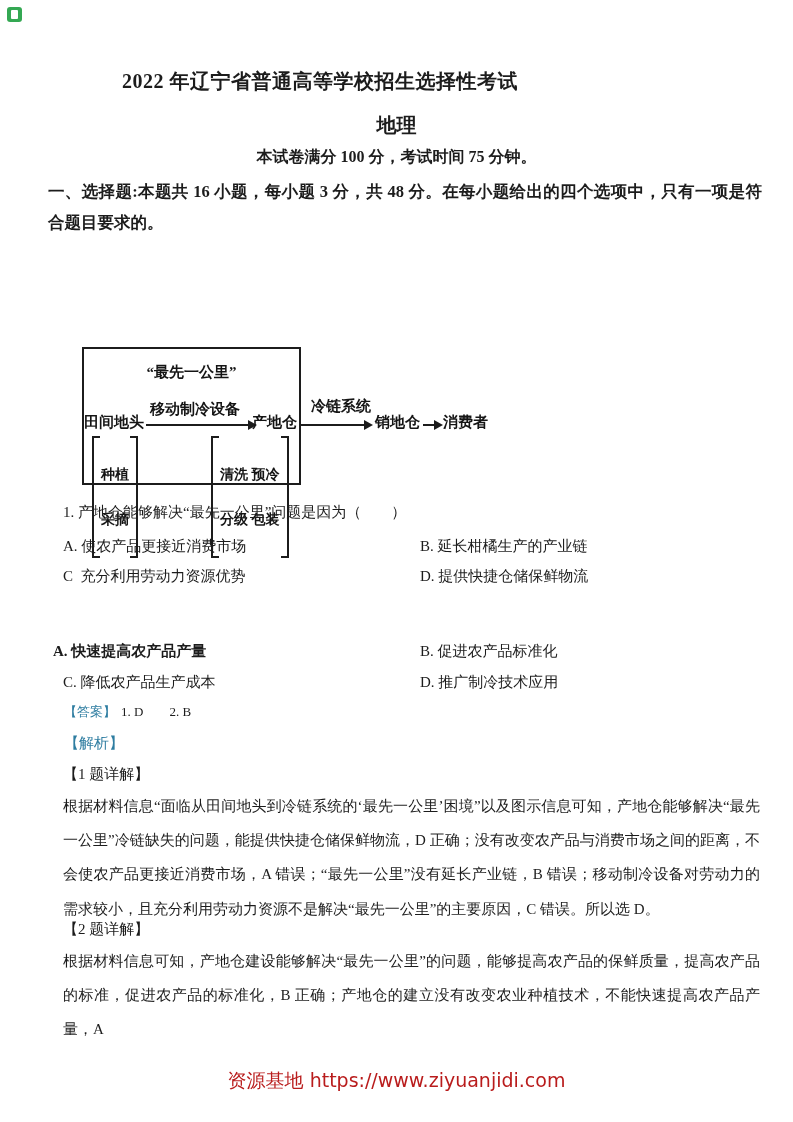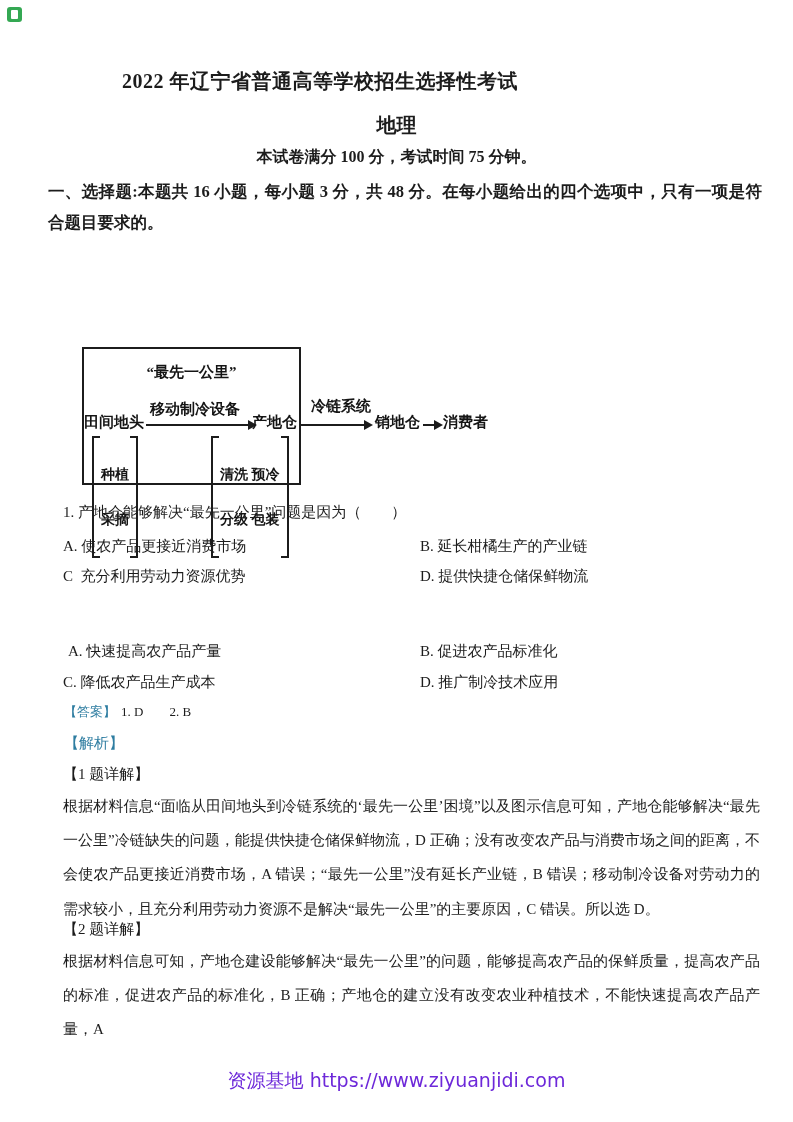--- a/index.html
+++ b/index.html
@@ -40,38 +40,38 @@
   .d-field-steps { left:92px; top:89px; }
   .d-warehouse-steps { left:211px; top:89px; }
 
   
   .stem { position:absolute; left:63px; font-size:15px; white-space:pre-wrap; }
   .opt { position:absolute; font-size:15px; white-space:pre-wrap; }
   .q1-stem { top:503px; }
   .q1-a { top:537px; left:63px; } .q1-b { top:537px; left:420px; }
   .q1-c { top:567px; left:63px; } .q1-d { top:567px; left:420px; }
   .q2-stem { top:608px; }
-  .q2-a { top:642px; left:68px; } .q2-b { top:642px; left:420px; }
+  .q2-a { top:642px; left:53px;font-weight:bold; } .q2-b { top:642px; left:420px; }
   .q2-c { top:673px; left:63px; } .q2-d { top:673px; left:420px; }
 
   
   .blue { color:#2e7da1; }
   .answer-line { position:absolute; top:703px; left:64px; font-size:13px; }
   .ans-1 { margin-left:5px; }
   .ans-2 { margin-left:26px; }
   .analysis-label { position:absolute; top:734px; left:64px; font-size:15px; }
   .detail-heading { position:absolute; left:63px; font-size:15px; }
   .d1 { top:765px; }
   .d2 { top:920px; }
   .expl { position:absolute; left:63px; width:697px; font-size:15px; line-height:34.2px; text-align:justify; }
   .e1 { top:789px; }
   .e2 { top:944px; }
 
   
-  .footer { position:absolute; top:1068px; left:0; width:793px; text-align:center; font-size:19px; color:#6d28d9; font-family:"DejaVu Sans","Liberation Sans",sans-serif; }
+  .footer { position:absolute; top:1068px; left:0; width:793px; text-align:center; font-size:19px; color:#b91c1c; font-family:"DejaVu Sans","Liberation Sans",sans-serif; }
 </style>
 </head>
 <body>
 
 <div class="page">
 
   <div class="site-badge">
     <span class="badge-sheet"></span>
   </div>
 

